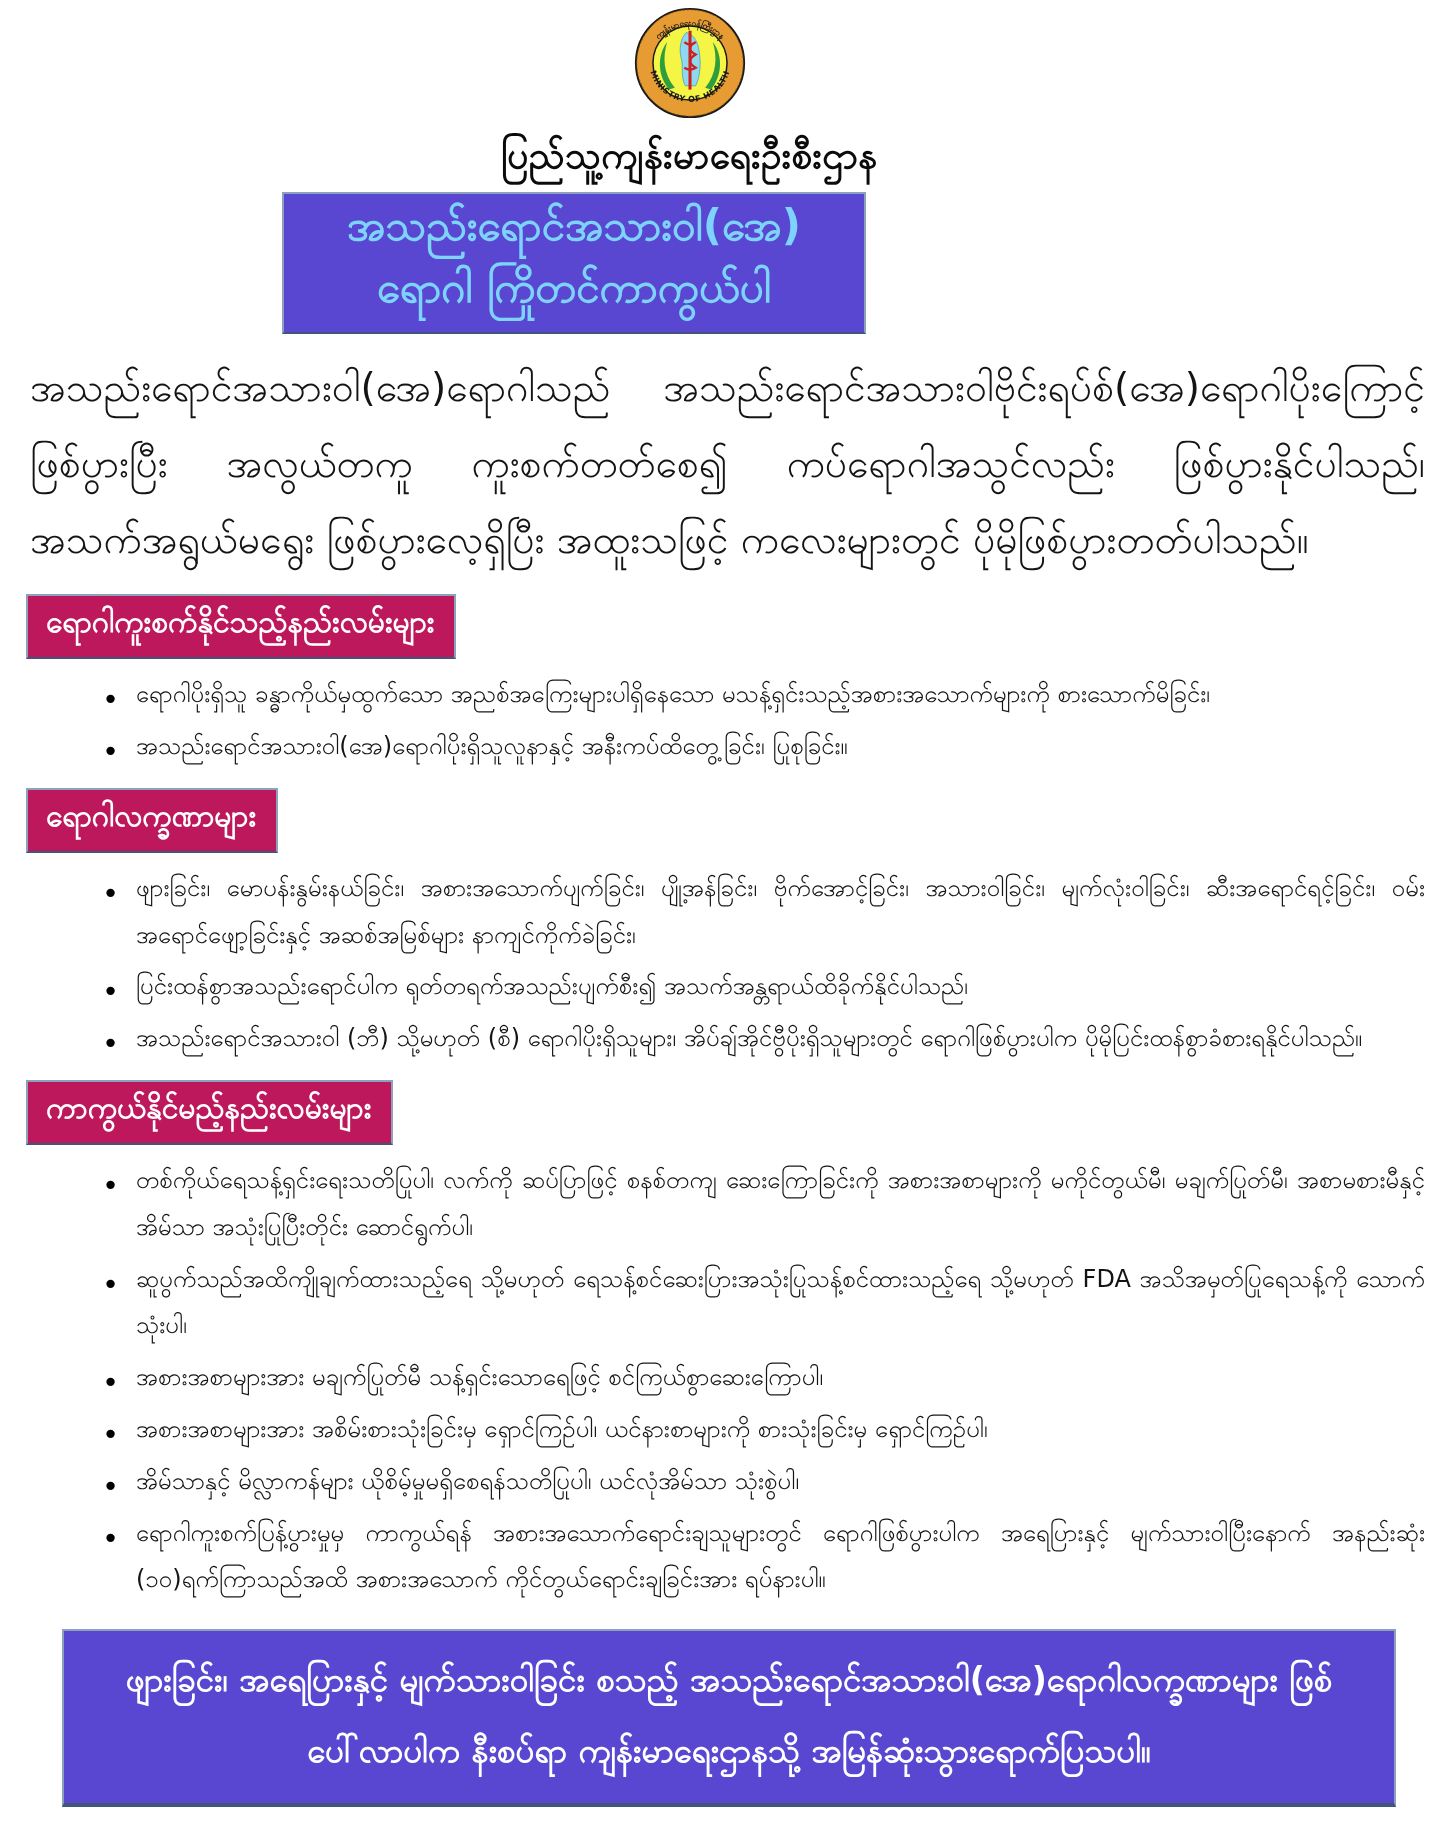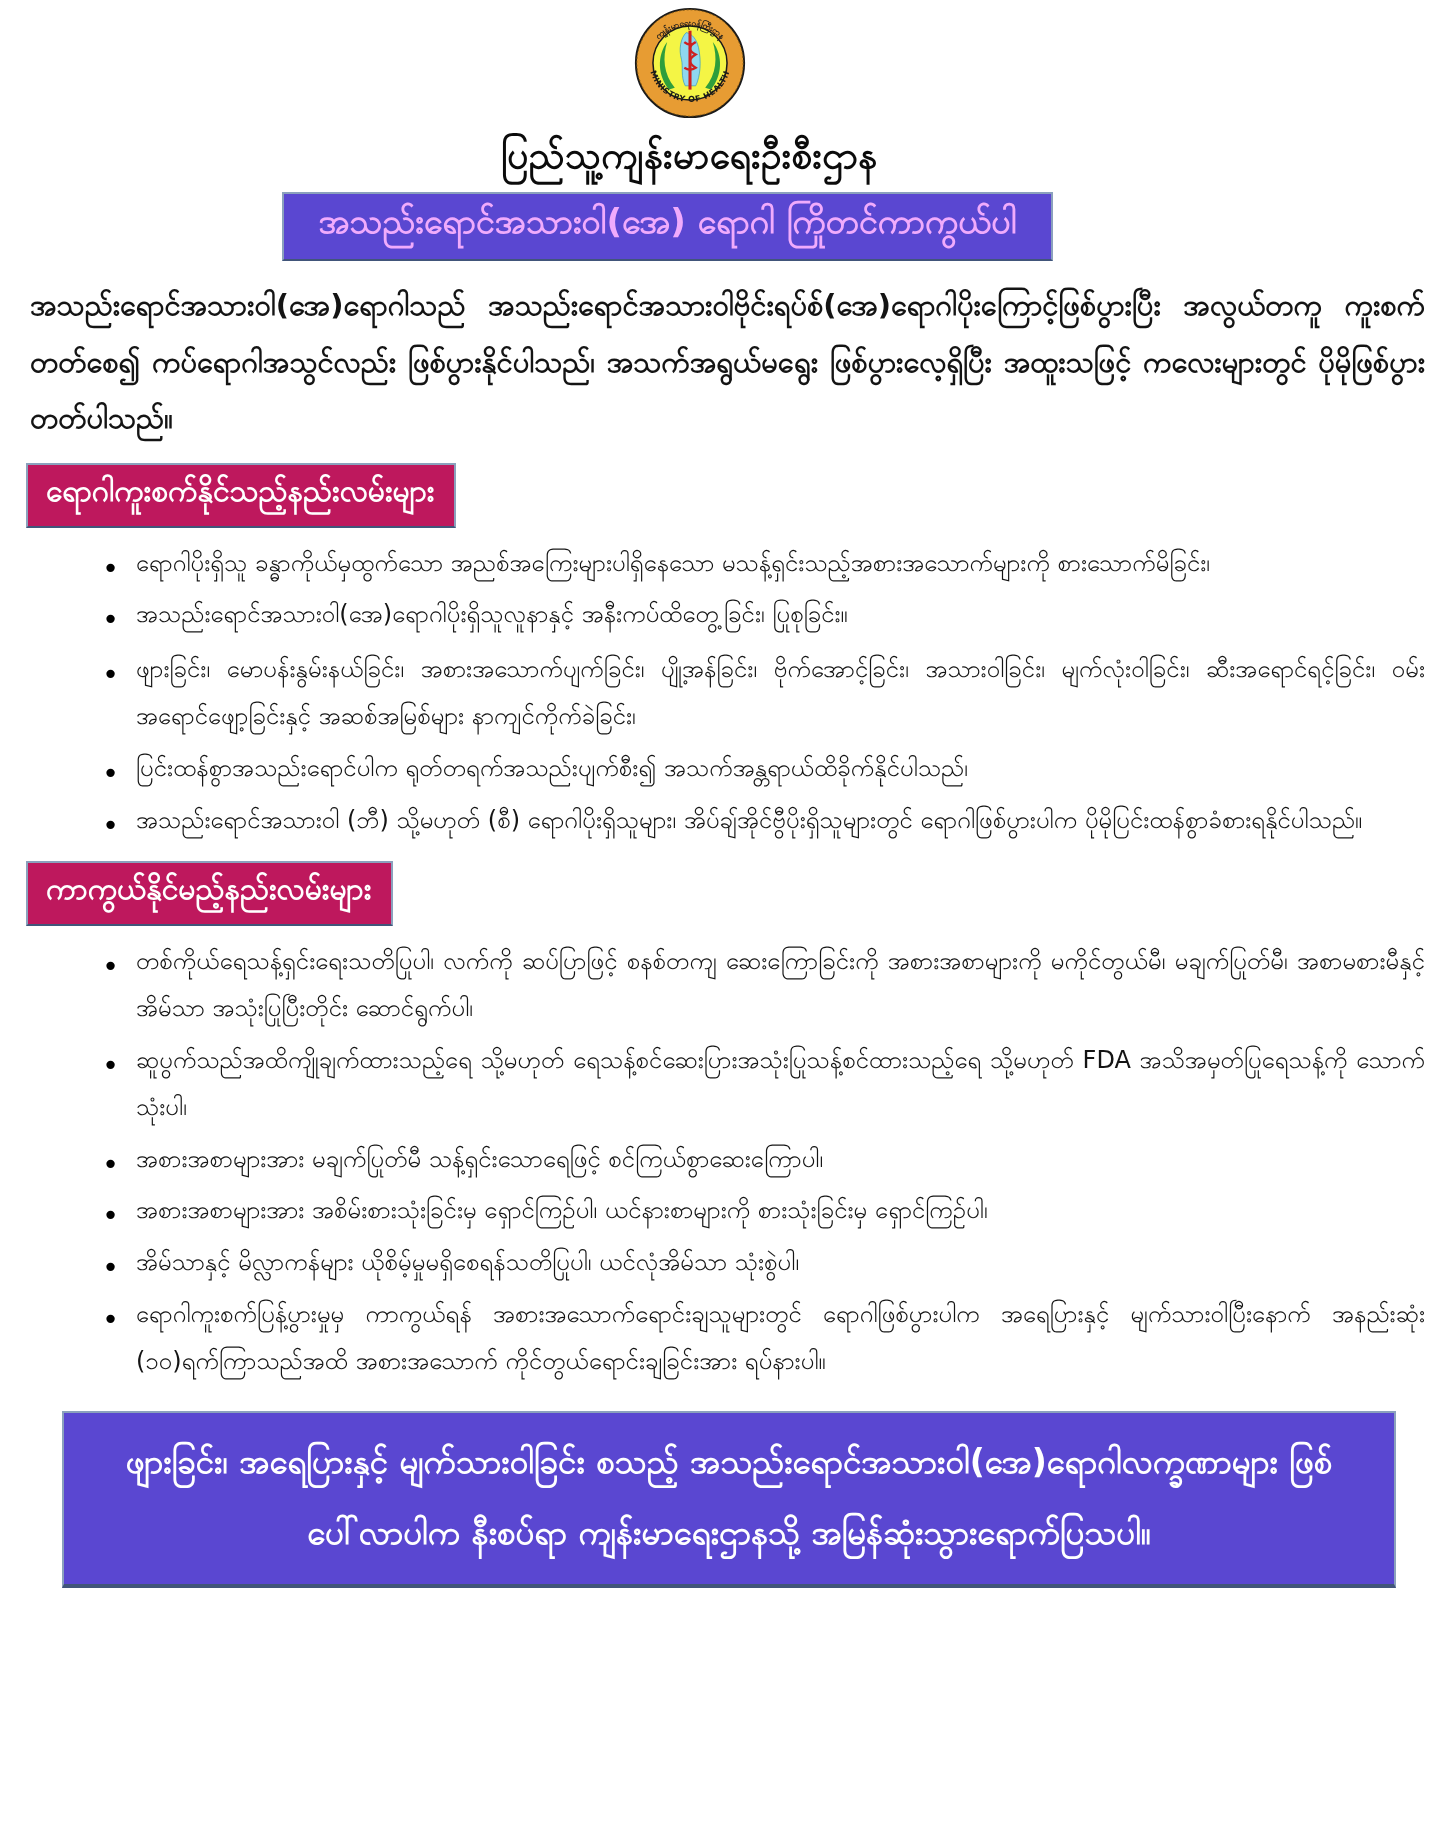--- a/index.html
+++ b/index.html
@@ -9,36 +9,36 @@
   }
   .page{box-sizing:border-box;width:1455px;height:1829px;padding:6px 30px 0 30px;position:relative;}
 
   
   .doc-header{text-align:center;transform:translateX(-38px);}
   .logo{display:inline-block;width:114px;height:114px;}
   .org-title{font-size:37px;font-weight:700;margin:8px 0 6px 0;color:#0b0b0b;letter-spacing:0.5px;}
 
   
   .title-banner{
-    box-sizing:border-box;width:771px;margin-left:252px;margin-top:2px;
+    box-sizing:border-box;width:584px;margin-left:252px;margin-top:2px;
     background:#5a47d1;border:2px solid #8ba1bd;border-bottom-color:#41557a;
-    color:#f0abfc;font-size:34px;font-weight:700;text-align:center;
+    color:#7dd3fc;font-size:42px;font-weight:700;text-align:center;
     padding:5px 8px 9px 8px;
   }
   .section-heading{
     display:inline-block;box-sizing:border-box;
     background:#be185d;border:2px solid #8ba1bd;border-bottom-color:#41557a;
     color:#ffffff;font-size:30px;font-weight:700;
     padding:6px 20px 10px 18px;margin:10px 0 6px -4px;
   }
 
   
   .intro{
-    font-size:29px;line-height:1.95;text-align:justify;
-    margin:16px 0 6px 0;color:#141414;font-weight:bold;
+    font-size:39px;line-height:1.95;text-align:justify;
+    margin:16px 0 6px 0;color:#141414;
   }
   ul.bullets{list-style:none;margin:6px 0 8px 0;padding:0 0 0 106px;}
   ul.bullets li{
     position:relative;font-size:24px;line-height:1.95;color:#141414;
     margin-bottom:5px;text-align:justify;
   }
   ul.bullets li::before{
     content:"\2022";position:absolute;left:-34px;top:0;
     font-size:29px;color:#000;
   }
@@ -84,20 +84,21 @@
 
   <div>
     <div class="section-heading">ရောဂါကူးစက်နိုင်သည့်နည်းလမ်းများ</div>
     <ul class="bullets">
       <li><span>ရောဂါပိုးရှိသူ ခန္ဓာကိုယ်မှထွက်သော အညစ်အကြေးများပါရှိနေသော မသန့်ရှင်းသည့်အစားအသောက်များကို စားသောက်မိခြင်း၊</span></li>
       <li><span>အသည်းရောင်အသားဝါ(အေ)ရောဂါပိုးရှိသူလူနာနှင့် အနီးကပ်ထိတွေ့ခြင်း၊ ပြုစုခြင်း။</span></li>
     </ul>
   </div>
 
   <div>
+    <div class="section-heading">ရောဂါလက္ခဏာများ</div>
     <ul class="bullets">
       <li><span>ဖျားခြင်း၊ မောပန်းနွမ်းနယ်ခြင်း၊ အစားအသောက်ပျက်ခြင်း၊ ပျို့အန်ခြင်း၊ ဗိုက်အောင့်ခြင်း၊ အသားဝါခြင်း၊ မျက်လုံးဝါခြင်း၊ ဆီးအရောင်ရင့်ခြင်း၊ ဝမ်းအရောင်ဖျော့ခြင်းနှင့် အဆစ်အမြစ်များ နာကျင်ကိုက်ခဲခြင်း၊</span></li>
       <li><span>ပြင်းထန်စွာအသည်းရောင်ပါက ရုတ်တရက်အသည်းပျက်စီး၍ အသက်အန္တရာယ်ထိခိုက်နိုင်ပါသည်၊</span></li>
       <li><span>အသည်းရောင်အသားဝါ (ဘီ) သို့မဟုတ် (စီ) ရောဂါပိုးရှိသူများ၊ အိပ်ချ်အိုင်ဗွီပိုးရှိသူများတွင် ရောဂါဖြစ်ပွားပါက ပိုမိုပြင်းထန်စွာခံစားရနိုင်ပါသည်။</span></li>
     </ul>
   </div>
 
   <div>
     <div class="section-heading">ကာကွယ်နိုင်မည့်နည်းလမ်းများ</div>
     <ul class="bullets">

